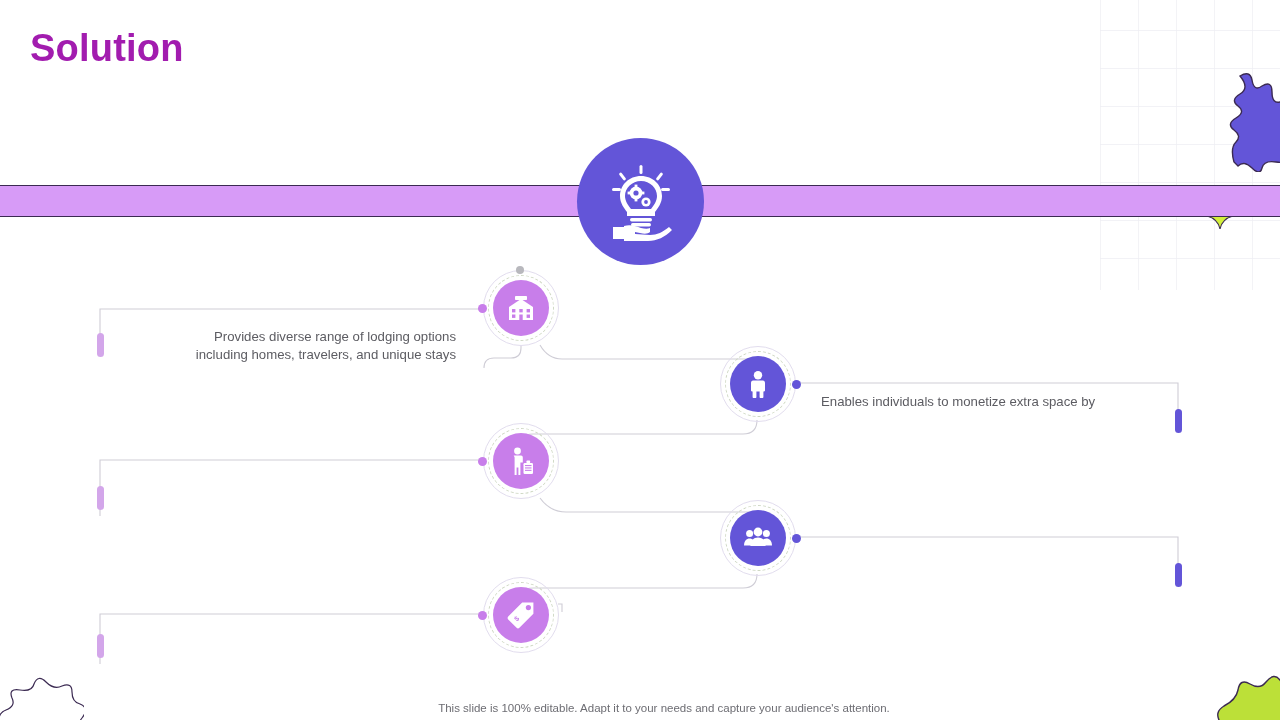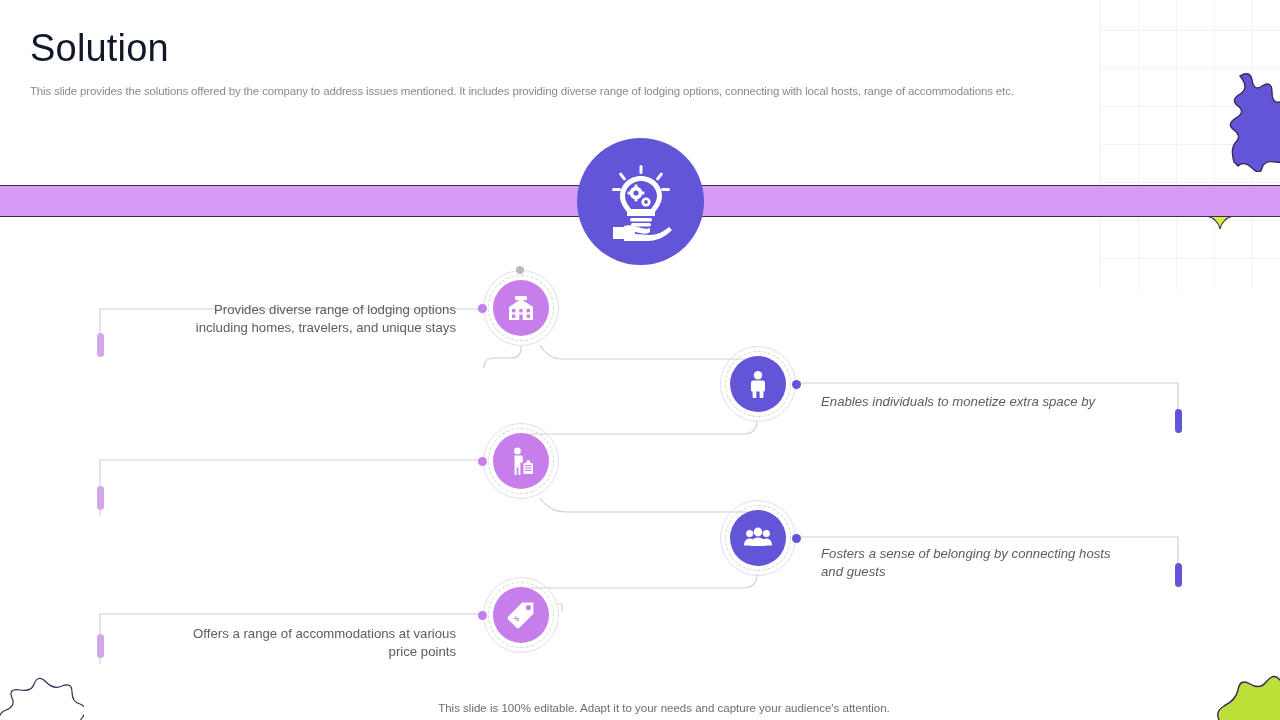--- a/index.html
+++ b/index.html
@@ -16,21 +16,21 @@
   .deco { position:absolute; pointer-events:none; }
   #grid-pattern { left:1100px; top:-8px; width:190px; height:298px; }
   #blob-purple  { left:1228px; top:62px;  width:60px;  height:110px; }
   #star-yellow  { left:1206px; top:202px; width:28px;  height:28px; }
   #blob-white   { left:-2px;   top:676px; width:86px;  height:50px; }
   #blob-green   { left:1216px; top:672px; width:70px;  height:50px; }
 
   
   #page-title {
     position:absolute; left:30px; top:28px;
-    font-size:38px; font-weight:400; color:#0f172a;
+    font-size:38px; font-weight:700; color:#a21caf;
     letter-spacing:0.2px; line-height:1.1;
   }
   #page-subtitle {
     position:absolute; left:30px; top:85px;
     font-size:11.5px; color:#8a8a8e; letter-spacing:-0.15px;
     white-space:nowrap;
   }
 
   
   #accent-band {
@@ -79,21 +79,21 @@
   }
   .node.light .side-dot { left:-5px; background:#c87eea; }
   .node.dark  .side-dot { right:-5px; background:#6355d8; }
 
   
   .item-text {
     position:absolute;
     font-size:13.2px; color:#5c5c62; line-height:1.38;
   }
   .item-text.right-align { text-align:right; }
-  .item-text.left-align  { text-align:left;font-style:italic; }
+  .item-text.left-align  { text-align:left; }
 
   
   .end-marker {
     position:absolute; width:7px; height:24px; border-radius:4px;
   }
   .end-marker.light { background:#d3a6ea; }
   .end-marker.dark  { background:#6355d8; }
 
   
   #footer-note {
@@ -130,21 +130,20 @@
     <path d="M2 50 Q-2 38 8 34 Q18 30 14 22 Q10 12 22 14 Q34 16 36 8 Q40 -2 48 6
              Q56 14 64 10 Q74 6 74 16 Q74 26 82 28 Q92 32 84 42 Q78 50 80 50 Z" fill="#ffffff" stroke="#3b2a52" stroke-width="1.2"></path>
   </svg>
 
   <svg class="deco" id="blob-green" viewBox="0 0 70 50">
     <path d="M4 50 Q-2 40 8 34 Q20 28 22 18 Q24 6 34 12 Q44 18 50 10 Q58 0 64 8
              Q70 16 70 24 L70 50 Z" fill="#bce038" stroke="#3b2a52" stroke-width="1.4"></path>
   </svg>
 
   <div id="page-title">Solution</div>
-  <div id="page-subtitle">This slide provides the solutions offered by the company to address issues mentioned. It includes providing diverse range of lodging options, connecting with local hosts, range of accommodations etc.</div>
 
   <div id="accent-band"></div>
 
   <svg id="connector-layer">
     <g fill="none" stroke="#cfcdd6" stroke-width="1.1">
 
       <path d="M100 340 L100 309 L482 309"></path>
 
       <path d="M521 346 L521 348 Q521 358 511 358 L494 358 Q484 358 484 368"></path>
       <path d="M558 345 Q566 357 580 357 L1280 357" stroke="none"></path>
@@ -214,21 +213,21 @@
           <rect x="13.3" y="16" width="3.4" height="3.4"></rect>
           <rect x="20.6" y="16" width="3.4" height="3.4"></rect>
           <rect x="6" y="21.5" width="3.4" height="3.4"></rect>
           <rect x="20.6" y="21.5" width="3.4" height="3.4"></rect>
           <rect x="13.3" y="21.5" width="3.4" height="5.5"></rect>
         </g>
       </svg>
     </div>
   </div>
   <div class="end-marker light" style="left:97px; top:333px;"></div>
-  <div class="item-text right-align" style="left:110px; top:301px; width:346px;">
+  <div class="item-text right-align" style="left:110px; top:328px; width:346px;">
     <div>Provides diverse range of lodging  options</div>
     <div>including homes, travelers, and  unique stays</div>
   </div>
 
   <div class="node dark" id="node-2" style="left:720px; top:346px;">
     <div class="ring-outer"></div>
     <div class="ring-dash"></div>
     <div class="side-dot"></div>
     <div class="disc">
       <svg viewBox="0 0 30 30">
@@ -277,41 +276,33 @@
         <circle cx="6.6" cy="10.4" r="3.5"></circle>
         <circle cx="23.4" cy="10.4" r="3.5"></circle>
         <circle cx="15" cy="9" r="4.4"></circle>
         <path d="M1 22.5 C1 17.8 3.6 15.4 6.6 15.4 C9.6 15.4 12.2 17.8 12.2 22.5 Z"></path>
         <path d="M17.8 22.5 C17.8 17.8 20.4 15.4 23.4 15.4 C26.4 15.4 29 17.8 29 22.5 Z"></path>
         <path d="M7.4 22.9 C7.4 17.3 10.6 14.4 15 14.4 C19.4 14.4 22.6 17.3 22.6 22.9 Z"></path>
       </svg>
     </div>
   </div>
   <div class="end-marker dark" style="left:1175px; top:563px;"></div>
-  <div class="item-text left-align" style="left:821px; top:545px; width:380px;">
-    <div>Fosters a sense of belonging  by connecting hosts</div>
-    <div>and guests</div>
-  </div>
 
   <div class="node light" id="node-5" style="left:483px; top:577px;">
     <div class="ring-outer"></div>
     <div class="ring-dash"></div>
     <div class="side-dot"></div>
     <div class="disc">
       <svg viewBox="0 0 30 30">
         <path d="M16.2 2.6 L27.4 2.6 L27.4 13.8 L13.4 27.8 C12.6 28.6 11.4 28.6 10.6 27.8
                  L2.2 19.4 C1.4 18.6 1.4 17.4 2.2 16.6 Z"></path>
         <circle cx="22.4" cy="7.6" r="2.6" fill="#c87eea"></circle>
         <g fill="#c87eea" font-family="Liberation Sans, sans-serif" font-size="7" font-weight="bold">
           <text x="9" y="21" transform="rotate(-45 11 19)">$</text>
         </g>
       </svg>
     </div>
   </div>
   <div class="end-marker light" style="left:97px; top:634px;"></div>
-  <div class="item-text right-align" style="left:110px; top:625px; width:346px;">
-    <div>Offers a range of accommodations at various</div>
-    <div>price points</div>
-  </div>
 
   <div id="footer-note">This slide is 100% editable. Adapt it to your needs and capture your audience's attention.</div>
 
 </div>
 
 </body></html>

